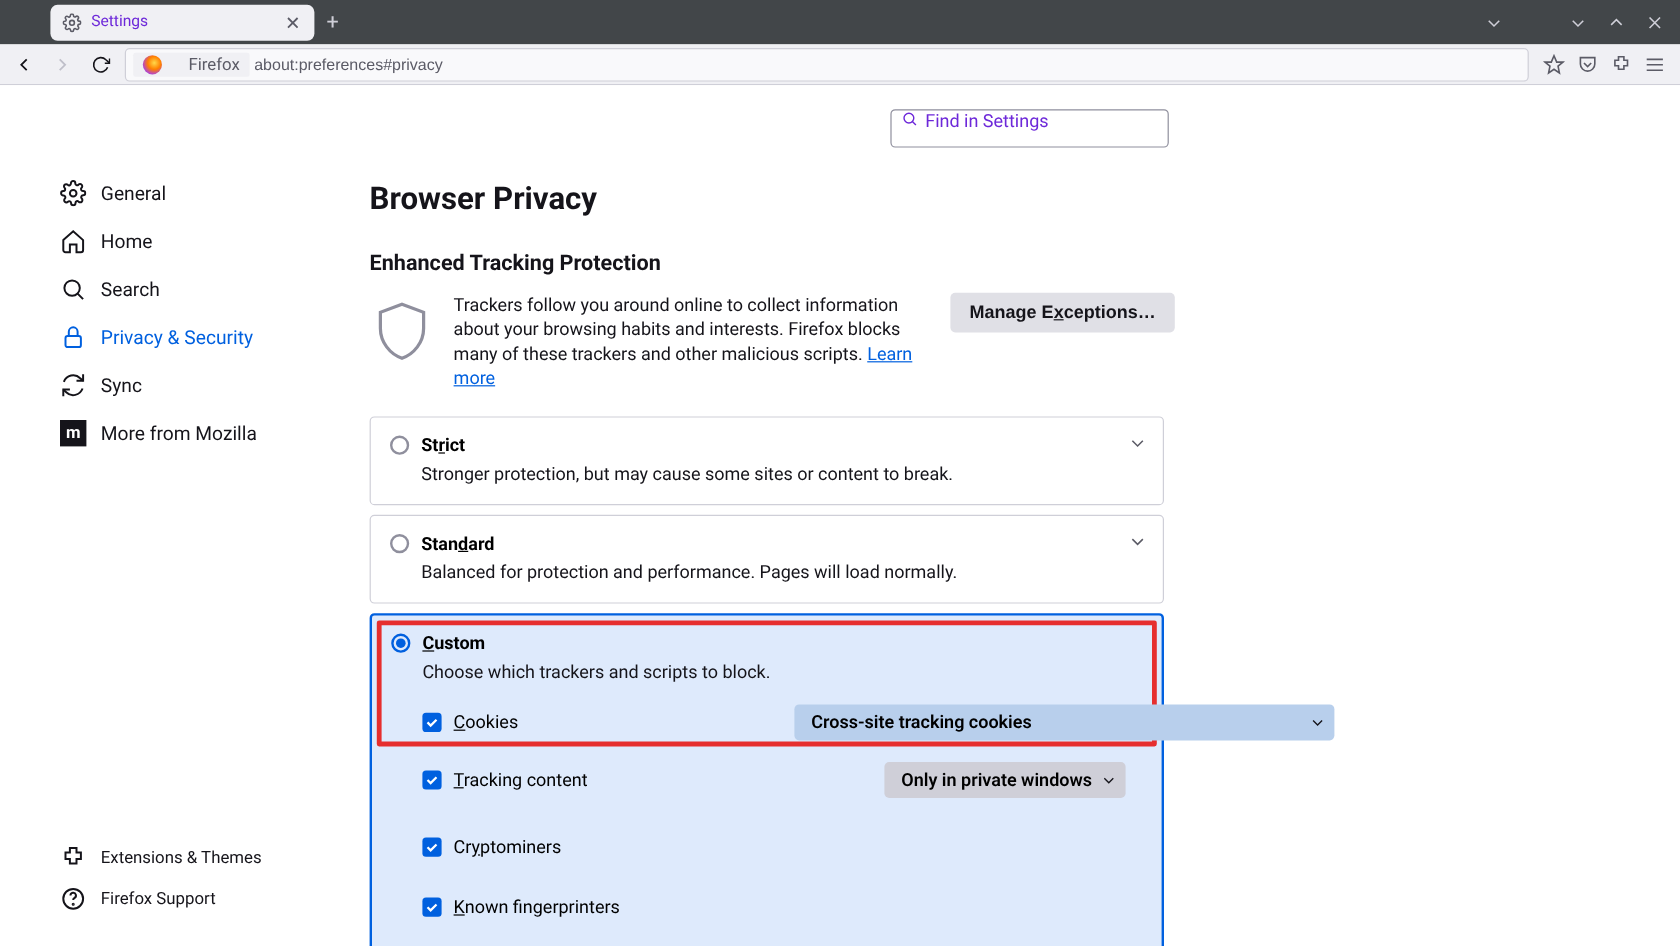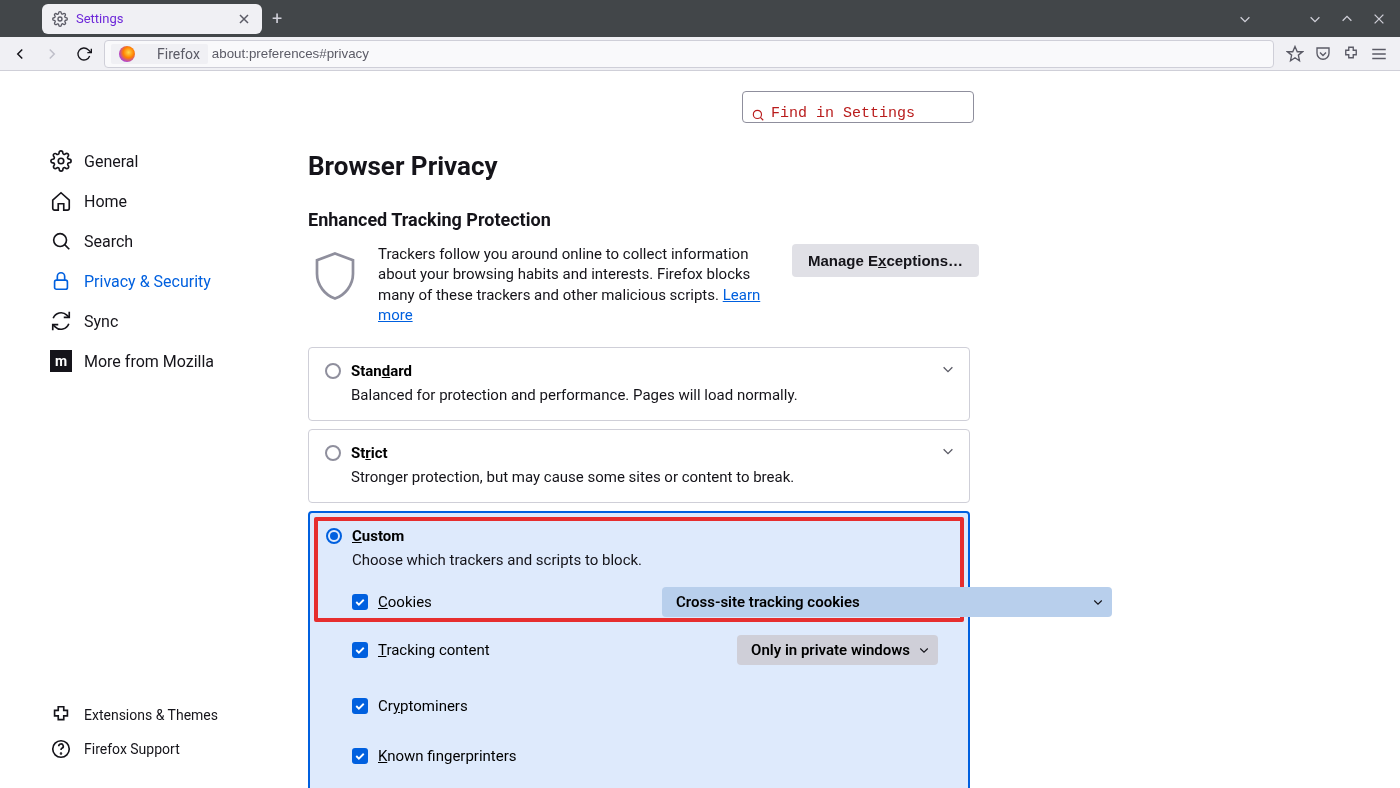--- a/index.html
+++ b/index.html
@@ -29,21 +29,21 @@
   .content { position: absolute; top: 71px; left: 0; right: 0; bottom: 0; background: #fff; display: flex; }
   .sidebar { width: 290px; padding: 70px 0 0 44px; display: flex; flex-direction: column; }
   .side-item { display: flex; align-items: center; gap: 12px; height: 40px; padding: 0 6px; font-size: 16px; color: #15141a; cursor: pointer; border-radius: 4px; }
   .side-item.active { color: #0060df; }
   .side-item svg { width: 22px; height: 22px; }
   .sidebar-bottom { margin-top: auto; margin-bottom: 22px; }
   .sidebar-bottom .side-item { font-size: 14px; height: 34px; }
   
   .main { flex: 1; padding: 0 0 0 18px; }
   .search-wrap { display: flex; justify-content: flex-end; padding: 20px 426px 0 0; }
-  .search-box { width: 232px; height: 32px; border: 1px solid #8f8f9d; border-radius: 4px; display: flex; align-items: flex-end; padding: 0 8px; color: #b91c1c; font-size: 15px; font-family: Liberation Mono, monospace; }
+  .search-box { width: 232px; height: 32px; border: 1px solid #8f8f9d; border-radius: 4px; display: flex; align-items: flex-start; padding: 0 8px; color: #6d28d9; font-size: 15px; }
   .search-box svg { margin-right: 6px; }
   
   h1 { font-size: 26px; font-weight: 700; margin: 28px 0 0 0; color: #15141a; }
   h2 { font-size: 18px; font-weight: 700; margin: 28px 0 14px 0; color: #15141a; }
   
   .etp-row { display: flex; gap: 16px; align-items: flex-start; }
   .shield-lg { width: 54px; height: 64px; color: #8f8f9d; flex-shrink:0;}
   .etp-text { font-size: 15px; color: #15141a; line-height: 1.35; max-width: 390px; }
   .learn-link { color: #0060df; text-decoration: underline; cursor: pointer; }
   .btn { background: #e0e0e6; border: none; border-radius: 4px; padding: 8px 16px; font-size: 15px; cursor: pointer; color: #15141a; font-weight: 600; }
@@ -233,34 +233,34 @@
         <span>Trackers follow you around online to collect information about your browsing habits and interests. Firefox blocks many of these trackers and other malicious scripts. </span><span class="learn-link">Learn more</span>
       </div>
       <button class="btn btn-manage"><span>Manage E</span><span class="accesskey">x</span><span>ceptions…</span></button>
     </div>
 
     <div class="cards">
 
       <div class="card">
         <div class="card-head">
           <span class="radio"></span>
-          <span class="card-title"><span>Stan</span><span class="accesskey">d</span><span>ard</span></span>
-        </div>
-        <div class="card-desc">Balanced for protection and performance. Pages will load normally.</div>
+          <span class="card-title"><span>St</span><span class="accesskey">r</span><span>ict</span></span>
+        </div>
+        <div class="card-desc">Stronger protection, but may cause some sites or content to break.</div>
         <svg class="chev" width="14" height="14" viewBox="0 0 16 16" fill="none" stroke="currentColor" stroke-width="1.5">
             <path d="M3 6l5 5 5-5"></path>
           </svg>
       </div>
 
       <div class="card">
         <div class="card-head">
           <span class="radio"></span>
-          <span class="card-title"><span>St</span><span class="accesskey">r</span><span>ict</span></span>
-        </div>
-        <div class="card-desc">Stronger protection, but may cause some sites or content to break.</div>
+          <span class="card-title"><span>Stan</span><span class="accesskey">d</span><span>ard</span></span>
+        </div>
+        <div class="card-desc">Balanced for protection and performance. Pages will load normally.</div>
         <svg class="chev" width="14" height="14" viewBox="0 0 16 16" fill="none" stroke="currentColor" stroke-width="1.5">
             <path d="M3 6l5 5 5-5"></path>
           </svg>
       </div>
 
       <div class="card selected" style="padding-bottom:30px;">
         <div class="highlight-box"></div>
         <div class="card-head">
           <span class="radio checked"></span>
           <span class="card-title"><span></span><span class="accesskey">C</span><span>ustom</span></span>

